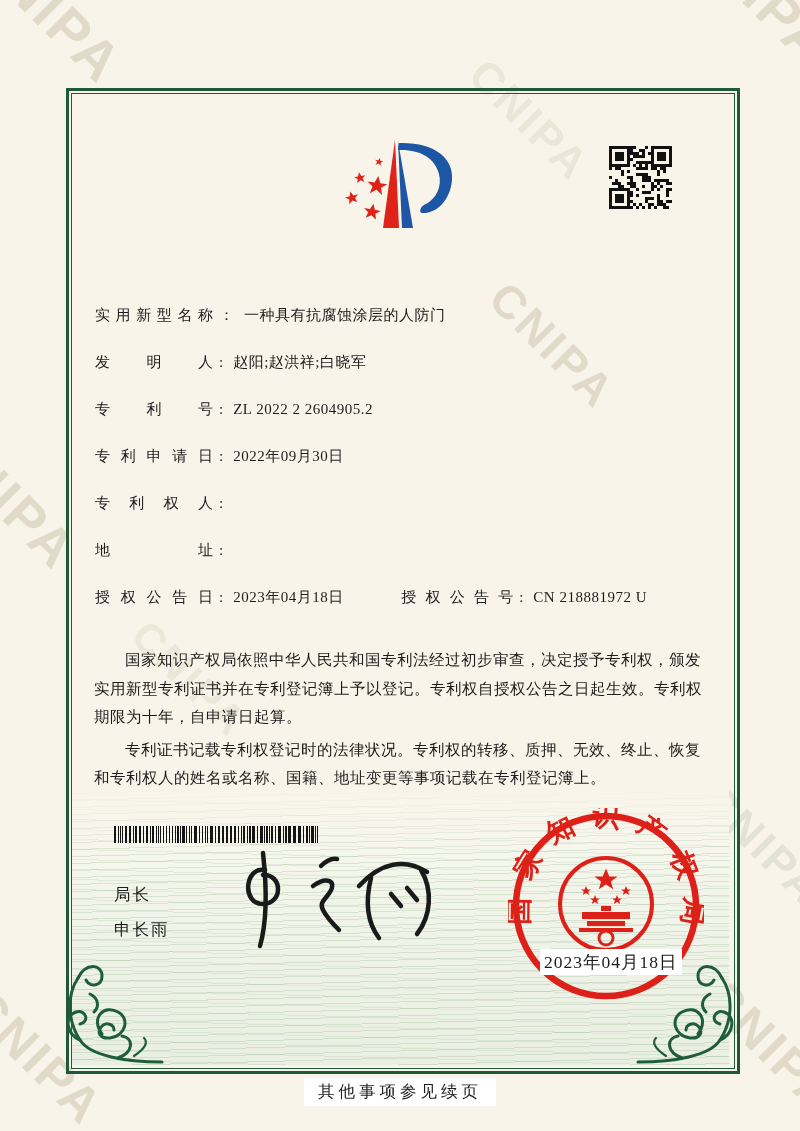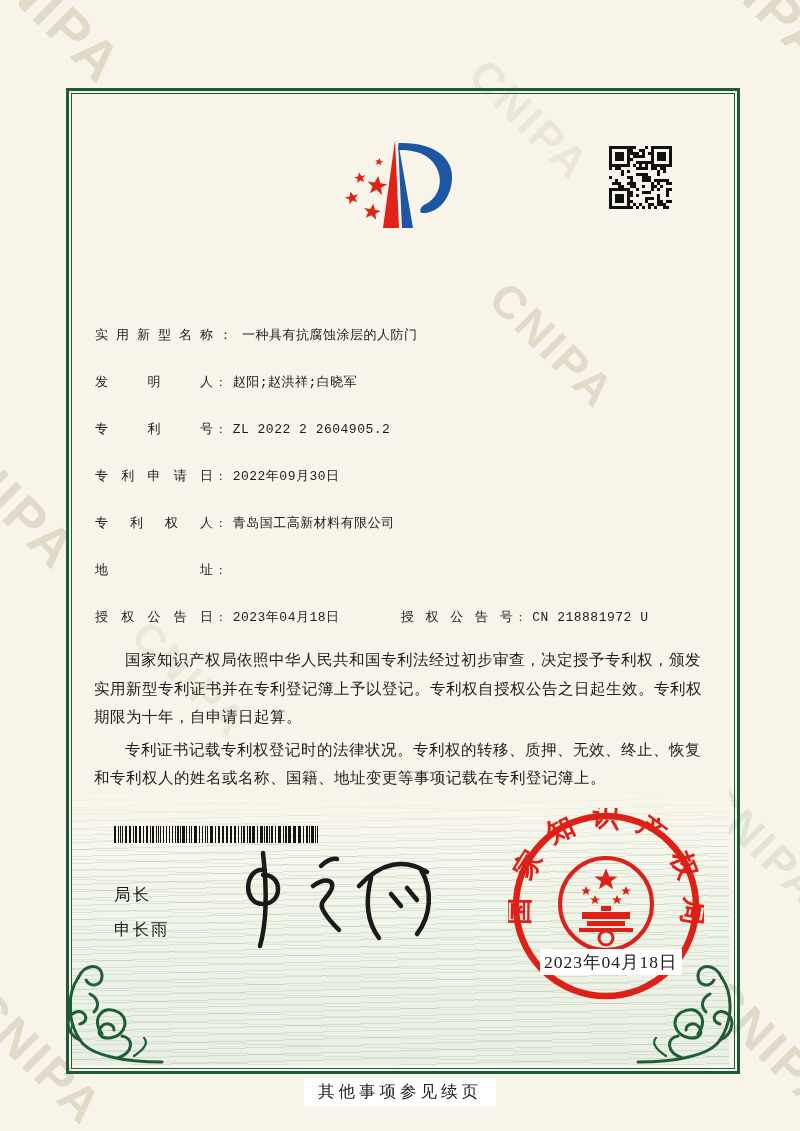--- a/index.html
+++ b/index.html
@@ -34,25 +34,25 @@
   .ornament{position:absolute;z-index:4;}
   .orn-left{left:56px;top:948px;}
   .orn-right{left:634px;top:948px;transform:scaleX(-1);}
   
   .content{position:absolute;left:0;top:0;width:800px;height:1131px;z-index:5;}
   .cert-no{position:absolute;left:95px;top:134px;font-size:17px;letter-spacing:2.5px;}
   .logo{position:absolute;left:342px;top:134px;}
   .qr{position:absolute;left:609px;top:146px;width:63px;height:63px;}
   .title{position:absolute;left:0;top:244px;width:800px;text-align:center;
          font-size:40px;font-weight:bold;letter-spacing:5px;}
-  .fields{position:absolute;left:95px;top:326px;width:625px;font-size:13px;}
+  .fields{position:absolute;left:95px;top:306px;width:625px;font-size:15px;}
   .frow{display:flex;align-items:baseline;margin-bottom:30px;height:17px;white-space:nowrap;}
   .flabel{display:inline-block;width:118px;text-align:justify;text-align-last:justify;}
   .fcolon{display:inline-block;margin:0 10px 0 6px;}
-  .fvalue{letter-spacing:.5px;font-family:Liberation Mono, monospace;}
+  .fvalue{letter-spacing:.5px;}
   .fvalue-fixed{width:160px;letter-spacing:.5px;}
   .flabel2{display:inline-block;width:112px;text-align:justify;text-align-last:justify;margin-left:8px;}
   .paras{position:absolute;left:94px;top:646px;width:622px;font-size:15.5px;line-height:1.84;}
   .paras p{margin:0 0 4px 0;text-indent:2em;letter-spacing:.5px;}
   .barcode{position:absolute;left:114px;top:826px;width:208px;height:17px;font-size:0;}
   .barcode b{display:inline-block;height:100%;background:#141414;}
   .director{position:absolute;left:114px;top:884px;
             font-family:"Liberation Sans","DejaVu Sans",sans-serif;font-size:16.5px;}
   .director div{margin-bottom:13px;letter-spacing:2px;}
   .signature{position:absolute;left:225px;top:848px;}
@@ -338,21 +338,20 @@
           <span class="fvalue">ZL 2022 2 2604905.2</span>
       </div>
       <div class="frow">
         <span class="flabel">专利申请日</span>
           <span class="fcolon">:</span>
           <span class="fvalue">2022年09月30日</span>
       </div>
       <div class="frow">
         <span class="flabel">专利权人</span>
           <span class="fcolon">:</span>
-          <span class="fvalue">青岛国工高新材料有限公司</span>
       </div>
       <div class="frow">
         <span class="flabel">地址</span>
           <span class="fcolon">:</span>
       </div>
       <div class="frow">
         <span class="flabel">授权公告日</span>
           <span class="fcolon">:</span>
           <span class="fvalue fvalue-fixed">2023年04月18日</span>
           <span class="flabel2">授权公告号</span>

